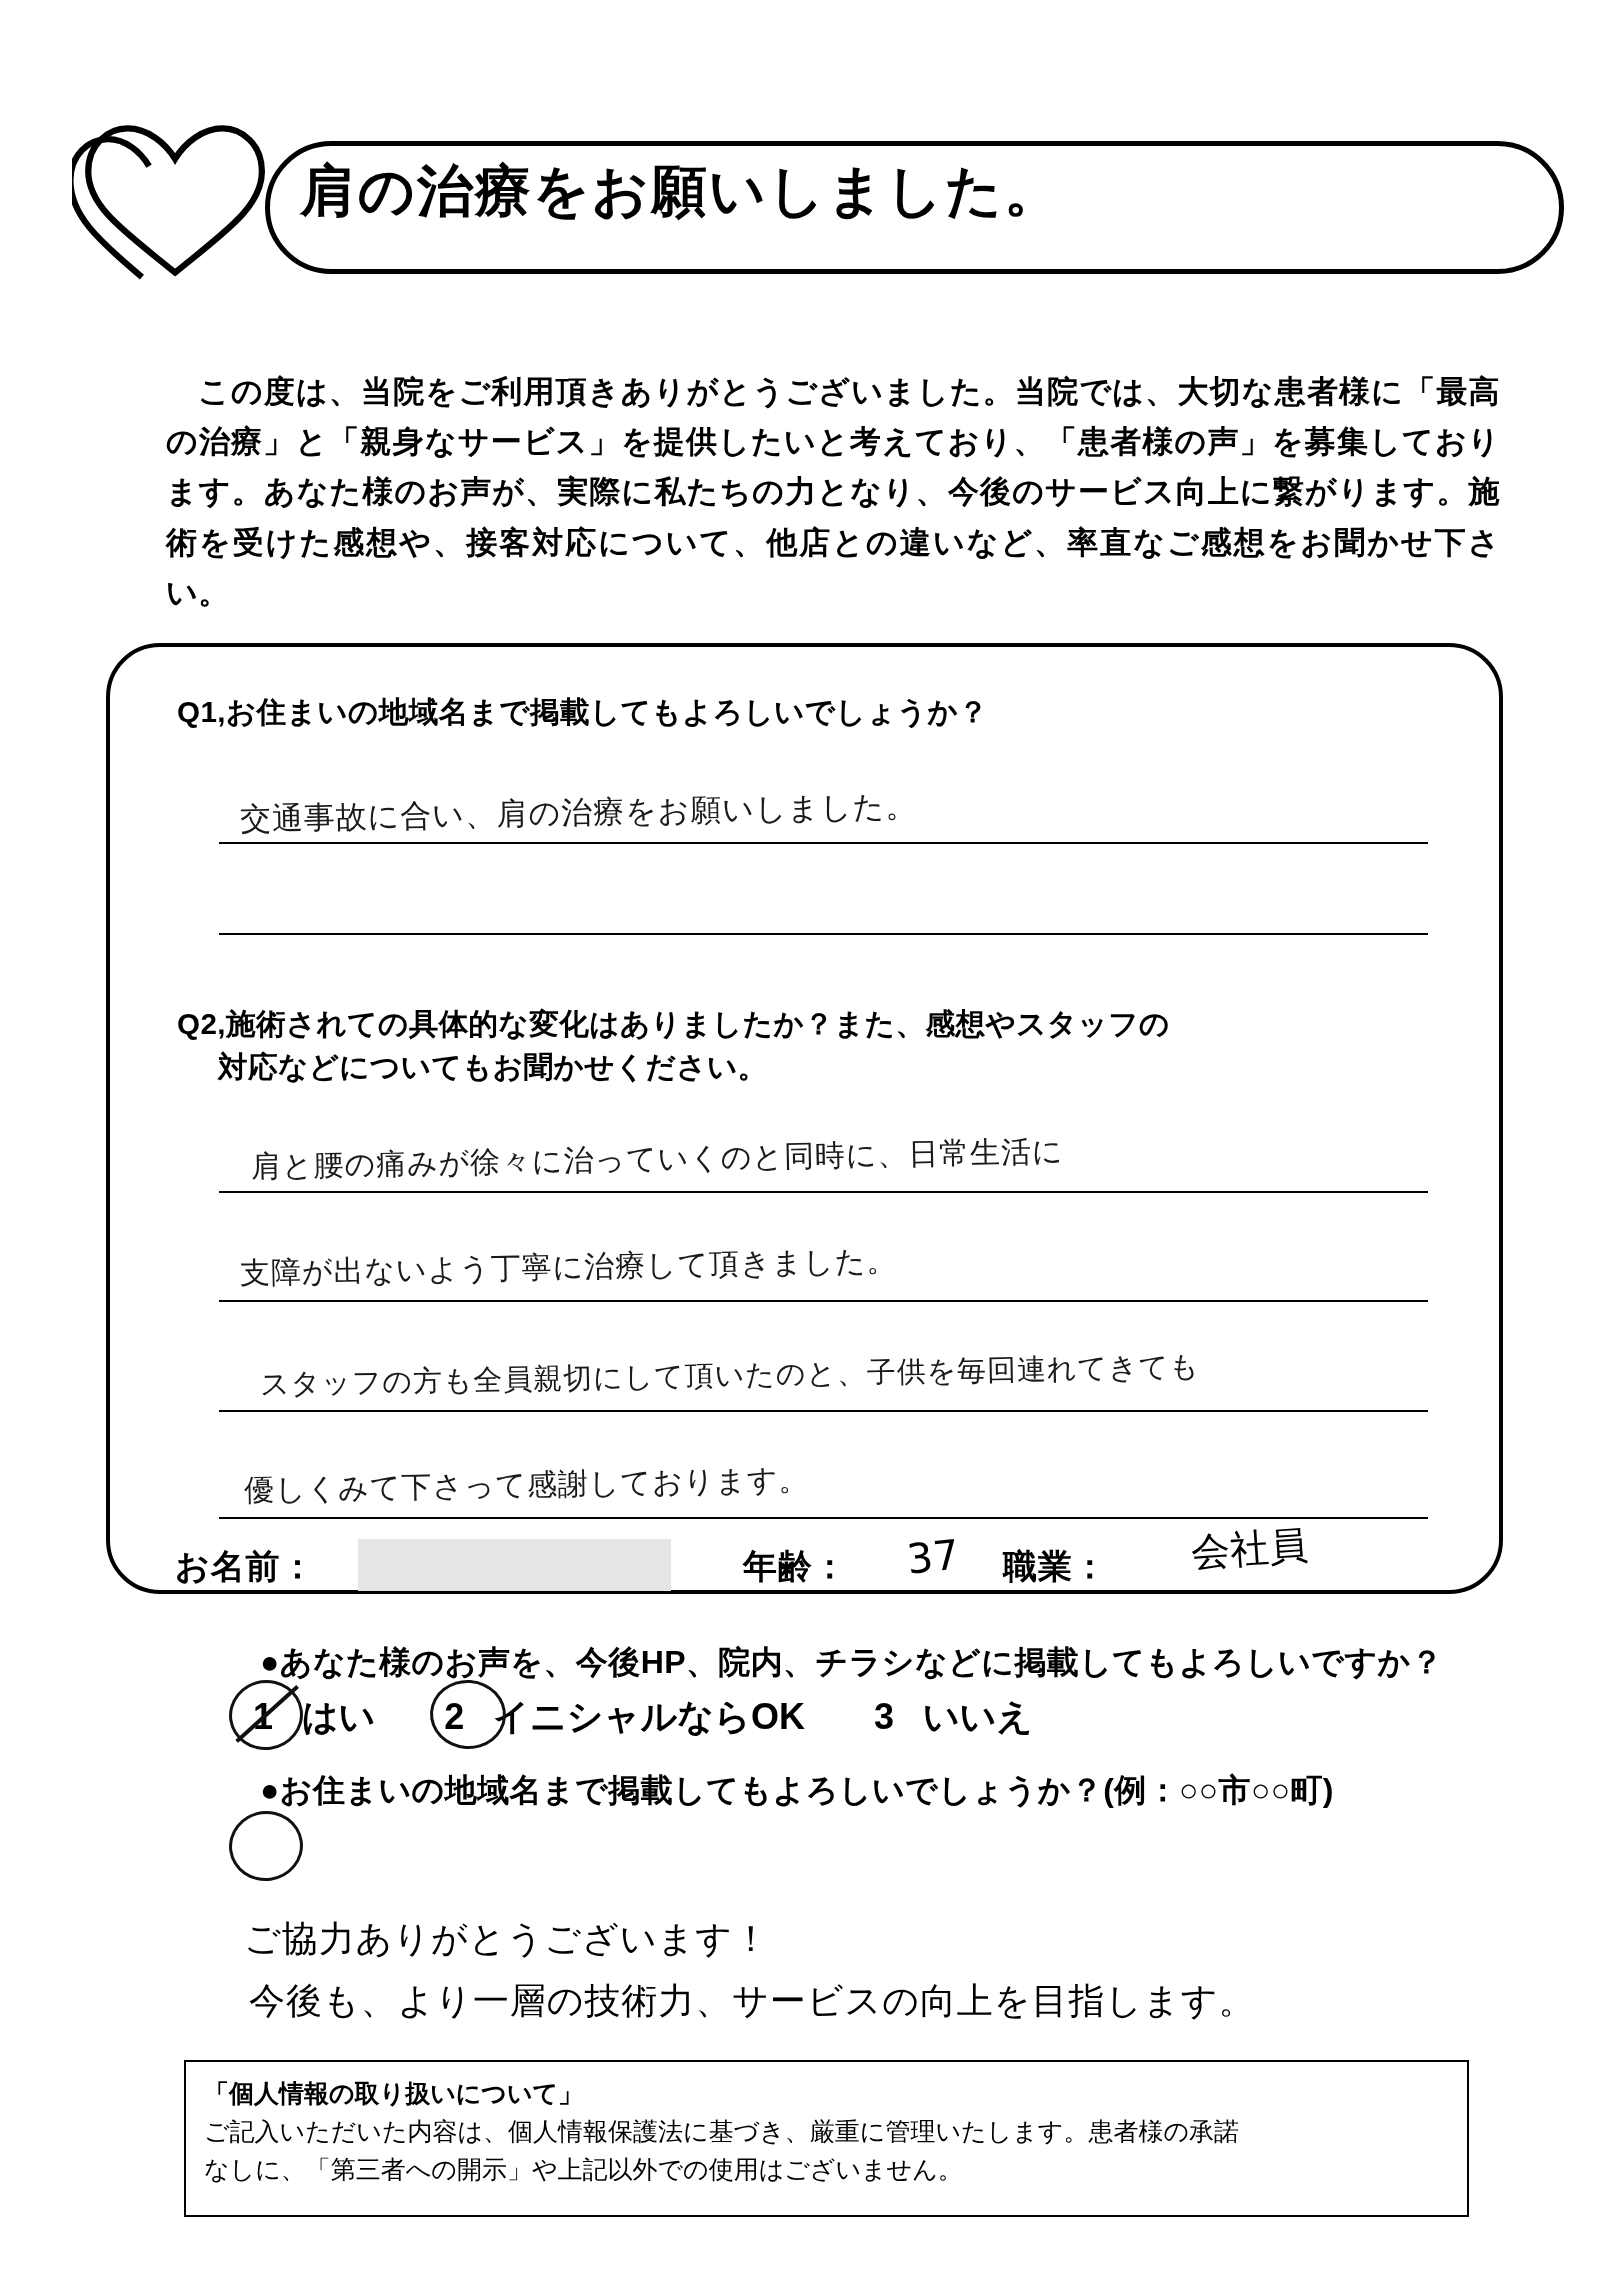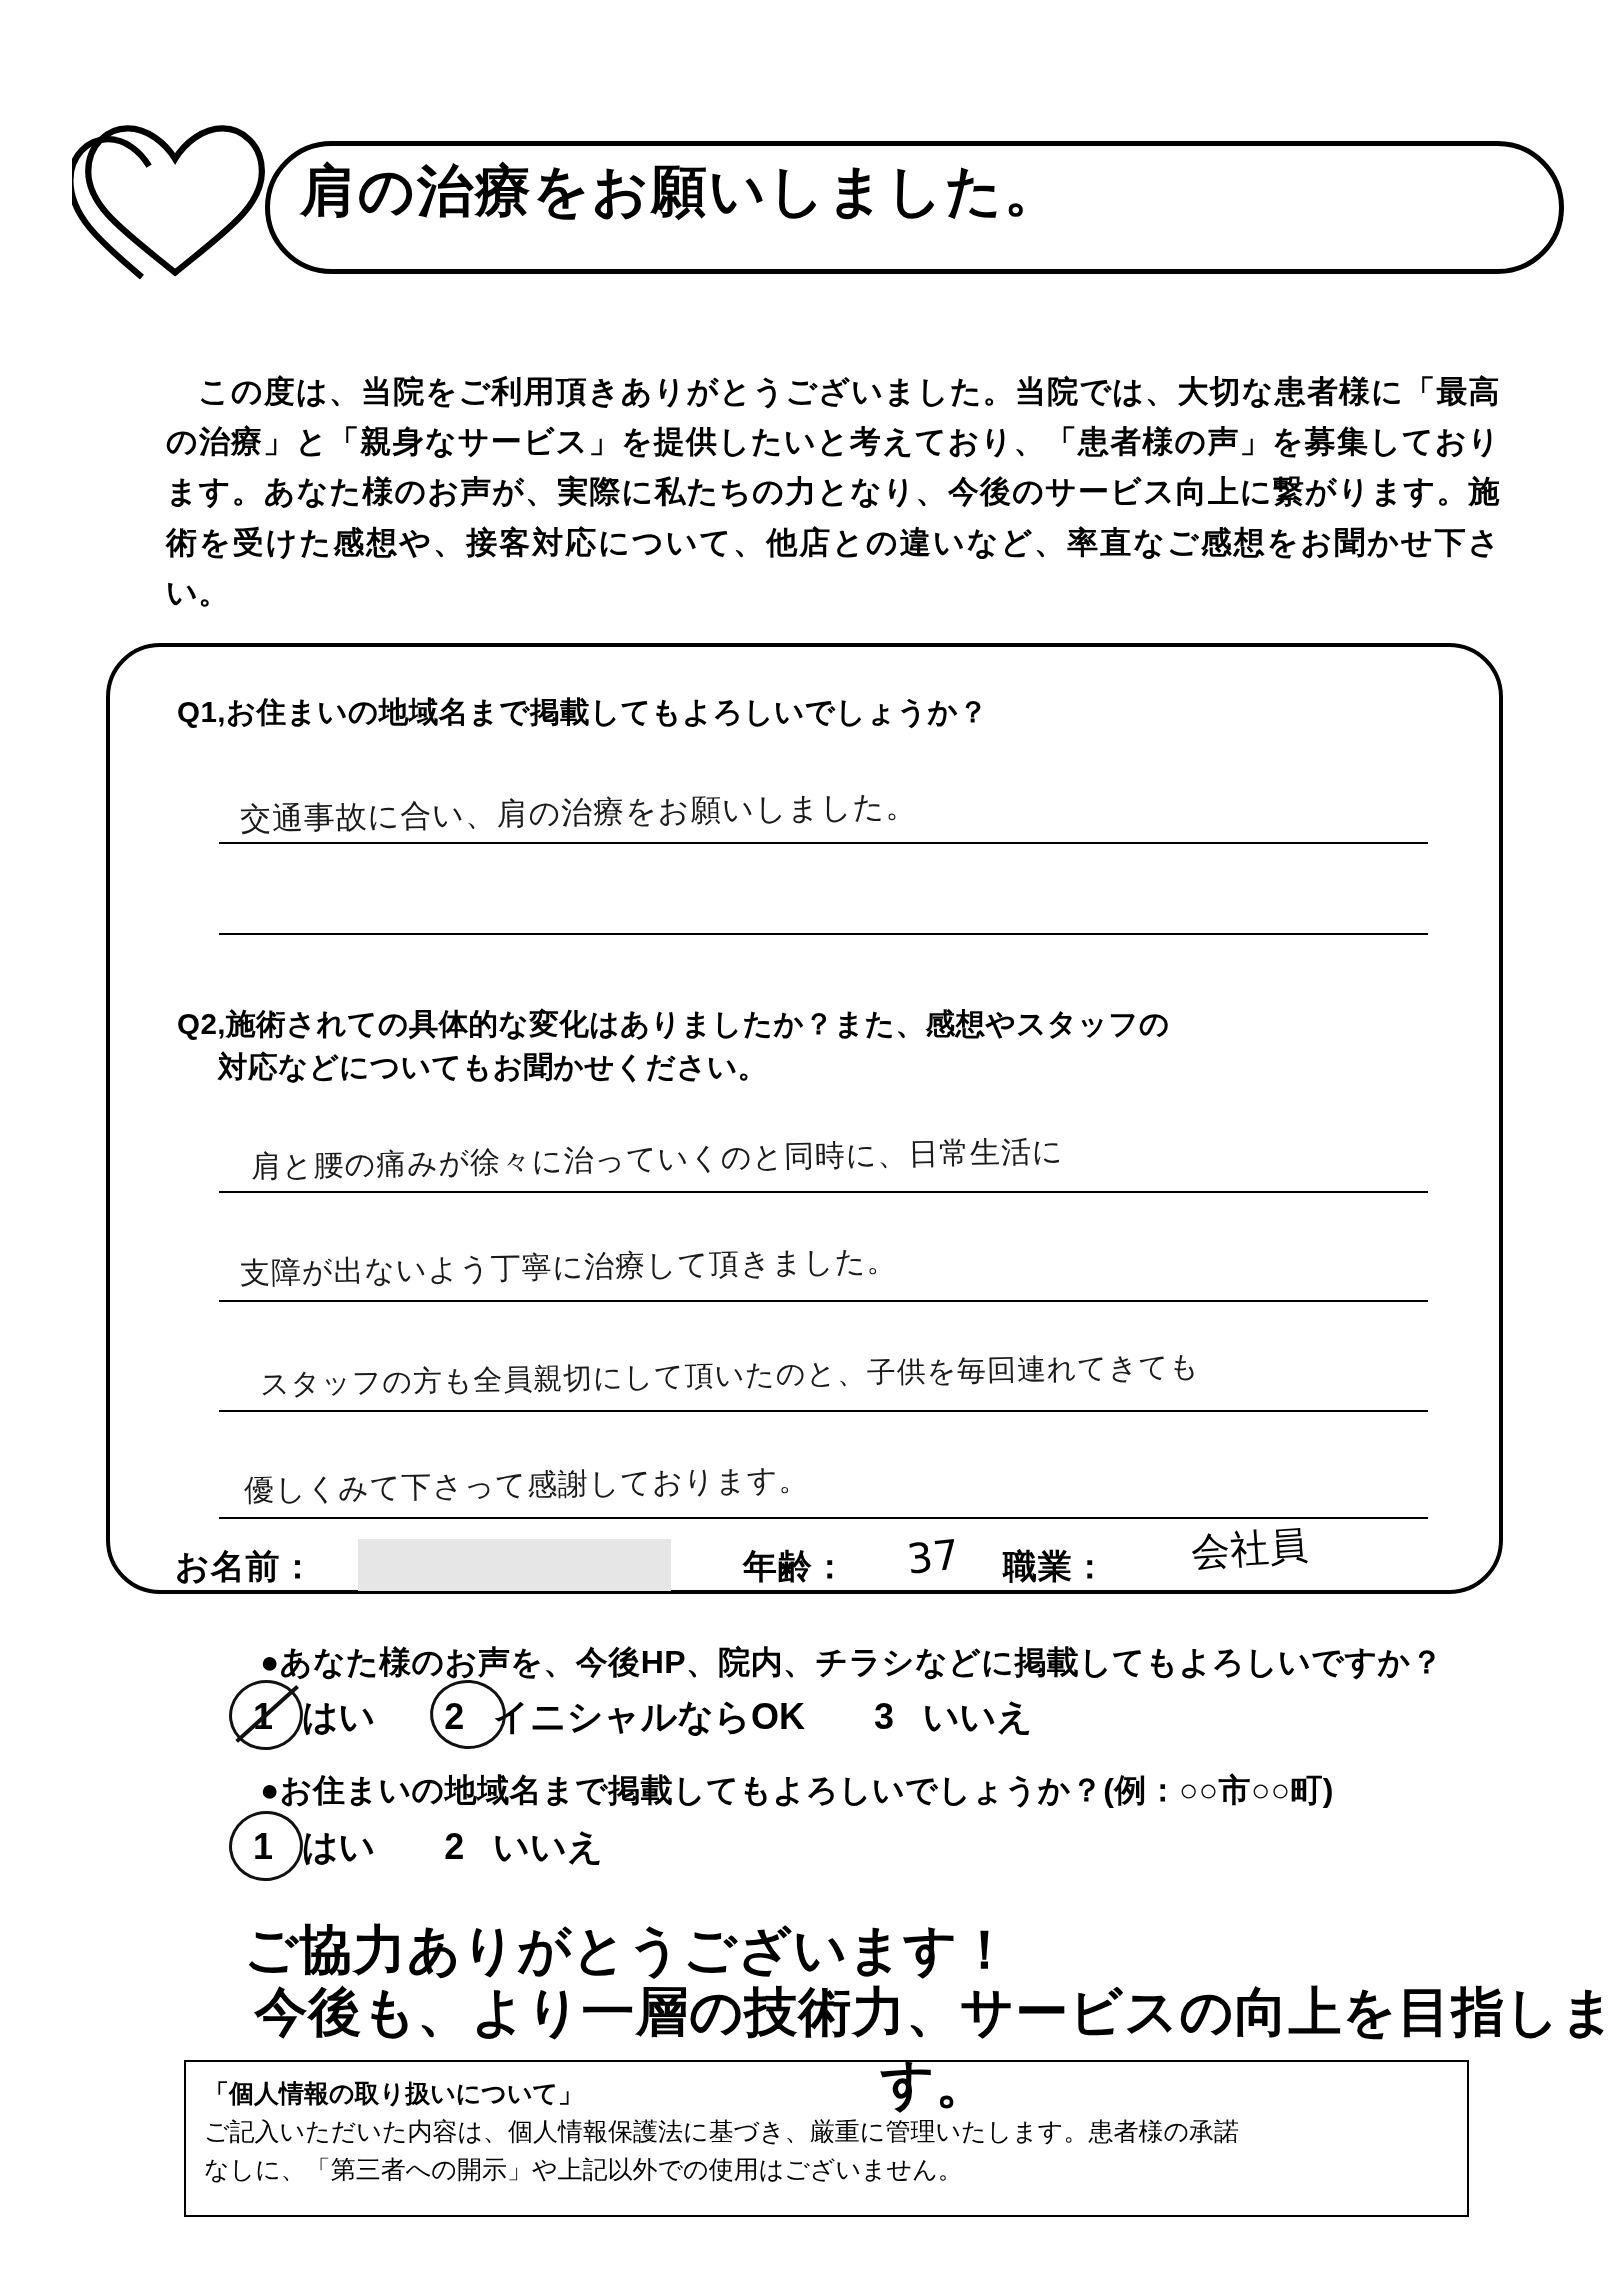--- a/index.html
+++ b/index.html
@@ -204,22 +204,22 @@
     height: 3.6px;
     background: #111;
     transform: rotate(-42deg);
   }
   #slash-1 { left: 226px; top: 1712px; }
 
   
   .thanks {
     position: absolute;
     left: 244px;
-    font-size: 53px;
-    font-weight: bold;
+    font-size: 36px;
+    font-weight: normal;
     letter-spacing: 0.9px;
   }
   #thanks1 { top: 1915px; }
   #thanks2 { top: 1977px; left: 249px; text-align: center; }
 
   
   .privacy-box {
     position: absolute;
     left: 184px;
     top: 2060px;
@@ -296,28 +296,20 @@
     </span>
     <span class="opt">
       <span class="num">3</span><span class="txt">いいえ</span>
     </span>
   </div>
   <div class="circle-mark" id="circ-1a"></div>
   <div class="slash-mark" id="slash-1"></div>
   <div class="circle-mark" id="circ-1b"></div>
 
   <div class="bullet-q" id="consent-q2">●お住まいの地域名まで掲載してもよろしいでしょうか？(例：○○市○○町)</div>
-  <div class="opt-row" id="opts2">
-    <span class="opt">
-      <span class="num">1</span><span class="txt">はい</span>
-    </span>
-    <span class="opt">
-      <span class="num">2</span><span class="txt">いいえ</span>
-    </span>
-  </div>
   <div class="circle-mark" id="circ-2a"></div>
 
   <div class="thanks" id="thanks1">ご協力ありがとうございます！</div>
   <div class="thanks" id="thanks2">今後も、より一層の技術力、サービスの向上を目指します。</div>
 
   <div class="privacy-box"></div>
   <div class="privacy-inner">
     <div class="ttl">「個人情報の取り扱いについて」</div>
     <div>ご記入いただいた内容は、個人情報保護法に基づき、厳重に管理いたします。患者様の承諾</div>
     <div>なしに、「第三者への開示」や上記以外での使用はございません。</div>

